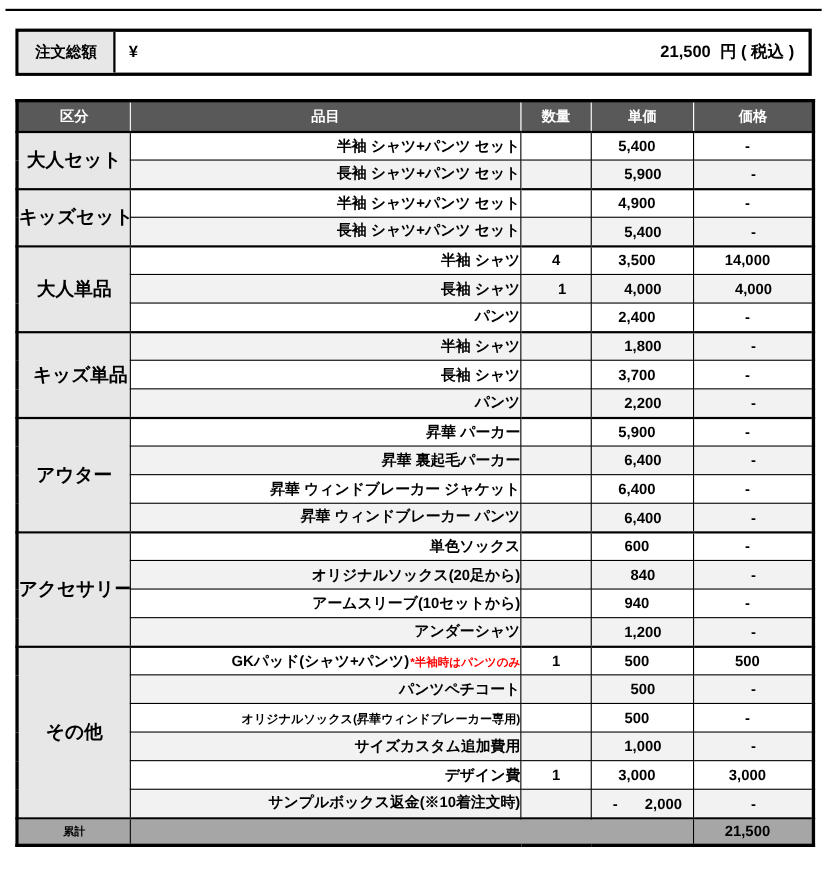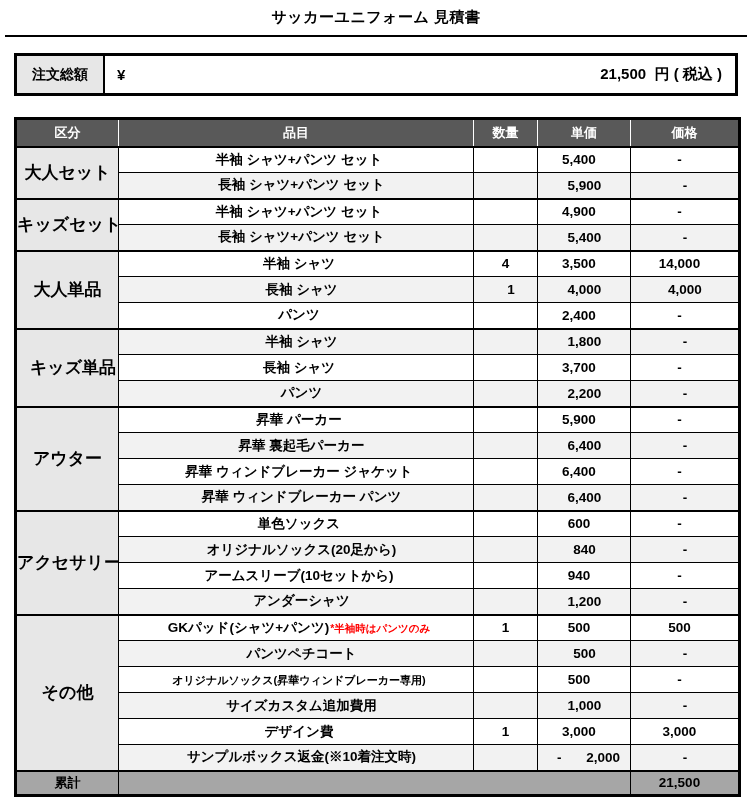--- a/index.html
+++ b/index.html
@@ -67,39 +67,38 @@
     overflow:hidden;
     white-space:nowrap;
   }
   tr.stripe td { background:#f2f2f2;padding-left:11px; }
   td.cat-cell {
     background:#e7e7e7 !important;
     text-align:center;
     font-size:17px;
   }
   tr.group-start td { border-top:2px solid #000; }
-  td.item-cell { text-align:center; padding-left:6px; }
+  td.item-cell { text-align:right; padding-left:6px; }
   td.item-cell .item-small { font-size:11px; }
   td.item-cell .note { color:#ff0000; font-size:10.5px; margin-left:1px; }
   td.qty-cell { text-align:center; }
   td.num-cell { text-align:center; padding-right:10px; }
   td.num-cell .acct { display:flex; justify-content:space-between; align-items:center; padding-left:8px; }
   tr.total-row td {
     background:#a6a6a6 !important;
     border-top:2px solid #000;
     height:25px;
   }
-  tr.total-row td.total-label { text-align:center; font-size:13px; }
+  tr.total-row td.total-label { text-align:center; font-size:10px; }
 </style>
 </head>
 <body>
 
 <div class="page">
 
-  <div class="title">サッカーユニフォーム 見積書</div>
   <div class="title-rule"></div>
 
   <div class="summary-box">
     <div class="summary-label">注文総額</div>
     <div class="summary-value">
       <span>¥</span>
       <span><span>21,500</span>&nbsp;&nbsp;<span>円 ( 税込 )</span></span>
     </div>
   </div>
 

